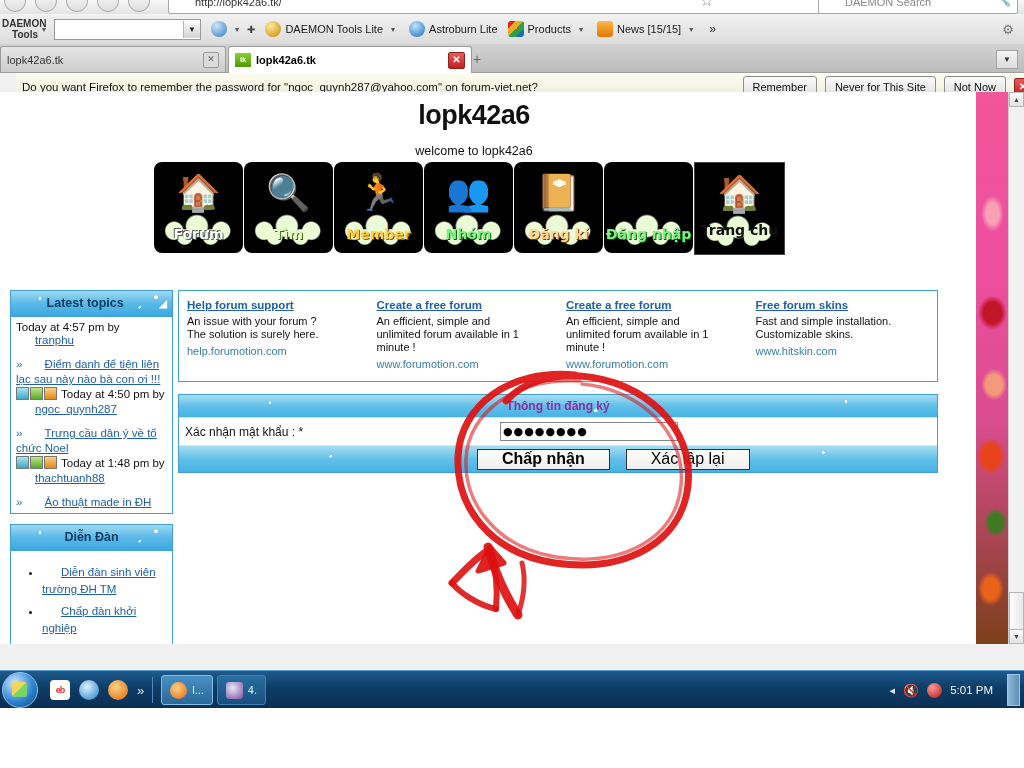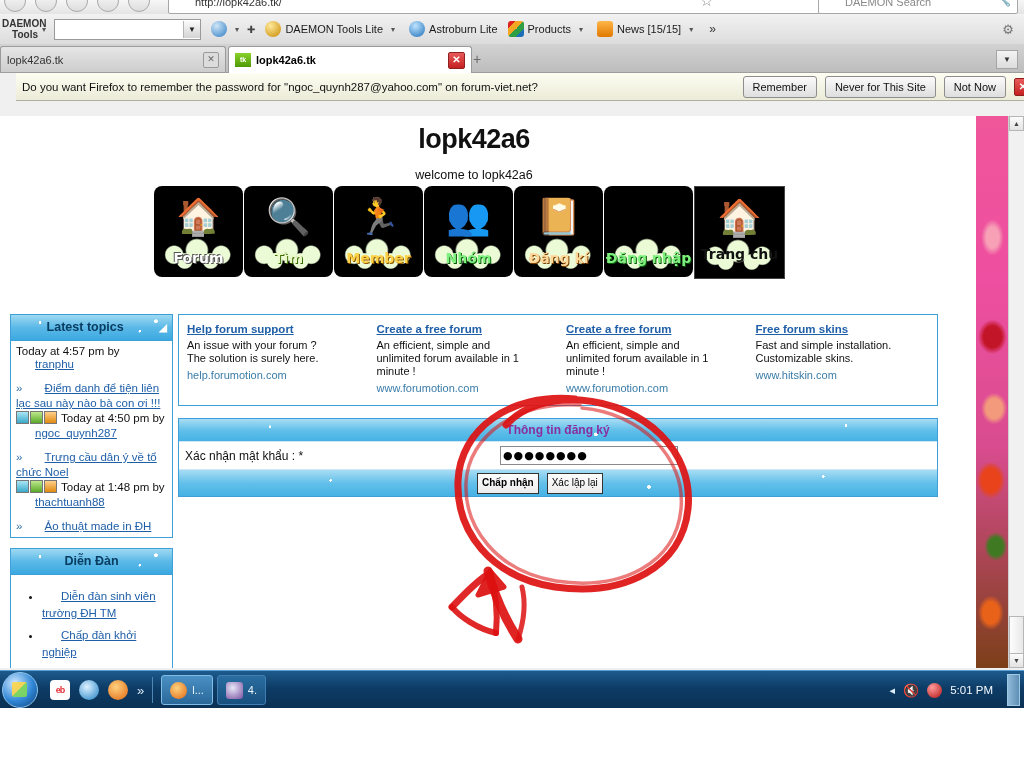--- a/index.html
+++ b/index.html
@@ -165,21 +165,21 @@
   .notif-close {
     width: 16px; height: 16px; margin-right: 8px;
     border: 1px solid #8f2020; border-radius: 2px;
     background: linear-gradient(#e85b5b,#c42020);
     color: #fff; font-size: 10px; font-weight: bold;
     text-align: center; line-height: 15px;
   }
 
   
   #viewport {
-    position: absolute; left: 0; top: 116px;
+    position: absolute; left: 0; top: 92px;
     width: 1024px; height: 552px;
     background: #ffffff;
     overflow: hidden;
   }
   
   .floral {
     position: absolute; right: 15px; top: 0; width: 33px; height: 552px;
     background:
       radial-gradient(ellipse 16px 26px at 50% 22%, #f7a0b6 40%, rgba(247,160,182,0) 70%),
       radial-gradient(ellipse 20px 24px at 50% 40%, #c31528 45%, rgba(195,21,40,0) 72%),
@@ -341,23 +341,23 @@
   .regfooter {
     height: 26px; display: flex; align-items: center;
     background:
       radial-gradient(circle 2px at 20% 40%, #fff 60%, rgba(255,255,255,0) 70%),
       radial-gradient(circle 3px at 62% 65%, #fff 55%, rgba(255,255,255,0) 70%),
       radial-gradient(circle 2px at 85% 25%, #fff 60%, rgba(255,255,255,0) 70%),
       linear-gradient(#a8ddf3, #63c0ea 50%, #45b2e4);
     padding-left: 298px;
   }
   .formbtn {
-    height: 19px; line-height: 18px; padding: 0 4px; margin-right: 8px;
+    height: 19px; line-height: 18px; padding: 0 24px; margin-right: 16px;
     background: linear-gradient(#fdfdfd,#ededed);
-    border: 1px solid #333; font-size: 10px; color: #000;
+    border: 1px solid #333; font-size: 16px; color: #000;
   }
   .formbtn.primary { font-weight: bold; }
 
   
   .annotation {
     position: absolute; left: 430px; top: 265px;
     width: 320px; height: 300px; pointer-events: none;
   }
 
   

